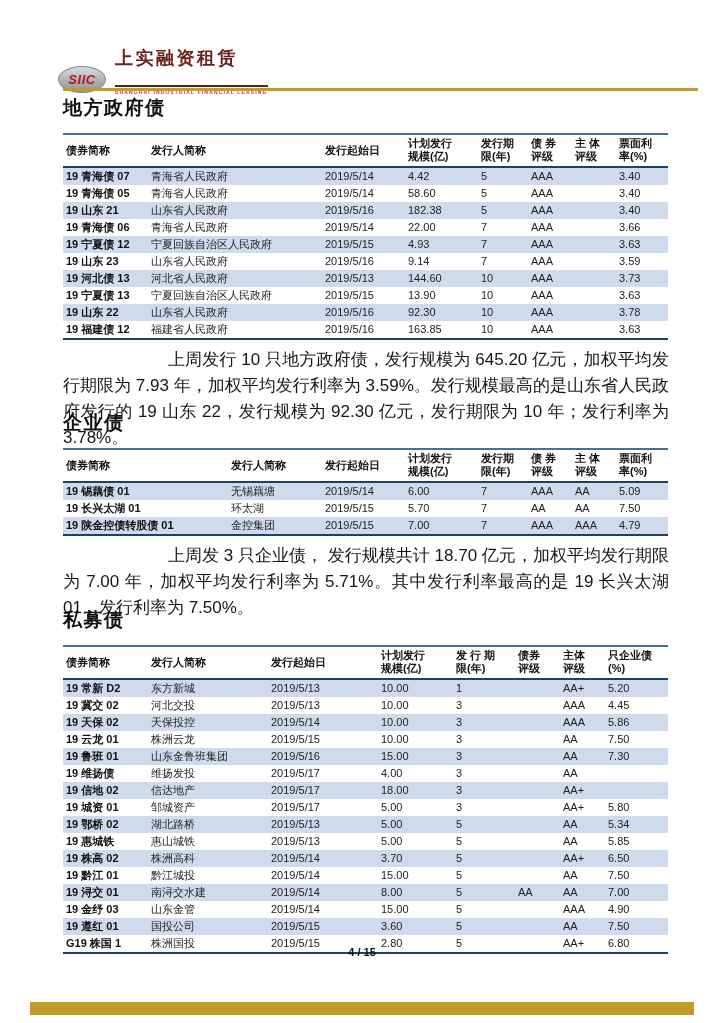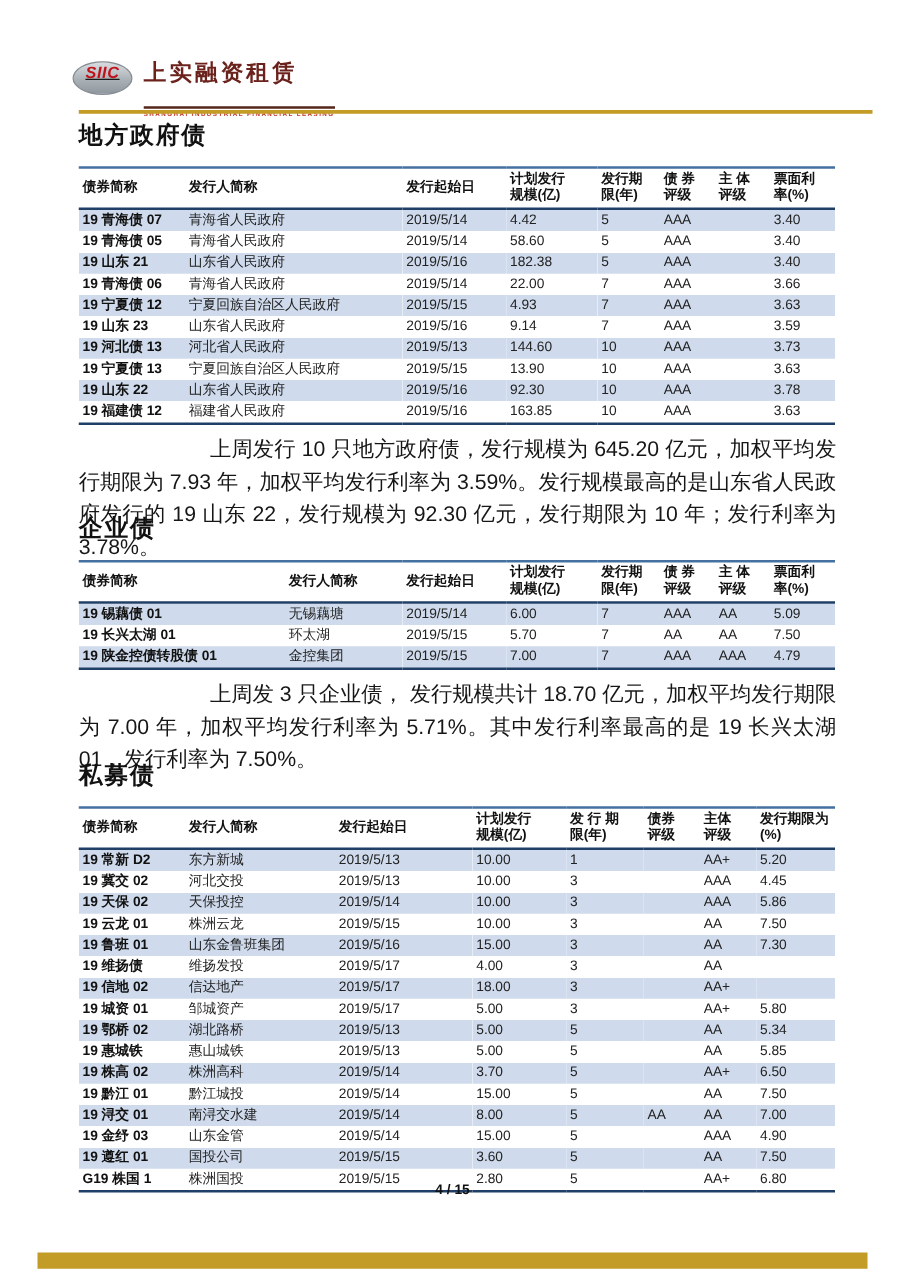--- a/index.html
+++ b/index.html
@@ -11,21 +11,21 @@
     --brand-maroon:#6B221C;
   }
   html,body{margin:0;padding:0;background:#ffffff;}
   body{font-family:"Liberation Sans","DejaVu Sans",sans-serif;color:#1b1b1b;}
   .page{position:relative;width:724px;height:1023px;background:#ffffff;overflow:hidden;}
 
   
   .logo{position:absolute;left:58px;top:46px;display:flex;align-items:flex-start;gap:9px;}
   .logo-oval{width:46px;height:25px;border-radius:50%;
     background:linear-gradient(180deg,#dadde0 0%,#aab1b6 55%,#8f979e 100%);
-    border:1px solid #848b91;display:flex;align-items:flex-start;justify-content:center;margin-top:3px;text-decoration:underline;}
+    border:1px solid #848b91;display:flex;align-items:center;justify-content:center;margin-top:20px;}
   .logo-oval span{font-style:italic;font-weight:bold;font-size:13px;color:var(--brand-red);letter-spacing:.5px;}
   .brand{font-size:18px;font-weight:bold;color:var(--brand-maroon);letter-spacing:2.5px;
     border-bottom:2px solid #55261d;padding-bottom:15px;white-space:nowrap;}
   .brand-sub{font-size:5px;color:#C03528;letter-spacing:1.15px;margin-top:2px;white-space:nowrap;font-weight:bold;}
 
   .gold-line{position:absolute;left:63px;top:88px;width:635px;height:3px;background:var(--gold);}
 
   
   .section{position:absolute;left:63px;width:606px;}
   .s0{top:95px;} .s1{top:410px;} .s2{top:607px;}
@@ -298,21 +298,21 @@
             <th>发行人简称</th>
             <th>发行起始日</th>
             <th>计划发行
 规模(亿)</th>
             <th>发 行 期
 限(年)</th>
             <th>债券
 评级</th>
             <th>主体
 评级</th>
-            <th>发行期限为
+            <th>只企业债
 (%)</th>
           </tr>
         </thead>
       <tbody>
           <tr class="shade">
             <td class="bond">19 常新 D2</td>
             <td>东方新城</td>
             <td>2019/5/13</td>
             <td>10.00</td>
             <td>1</td>

